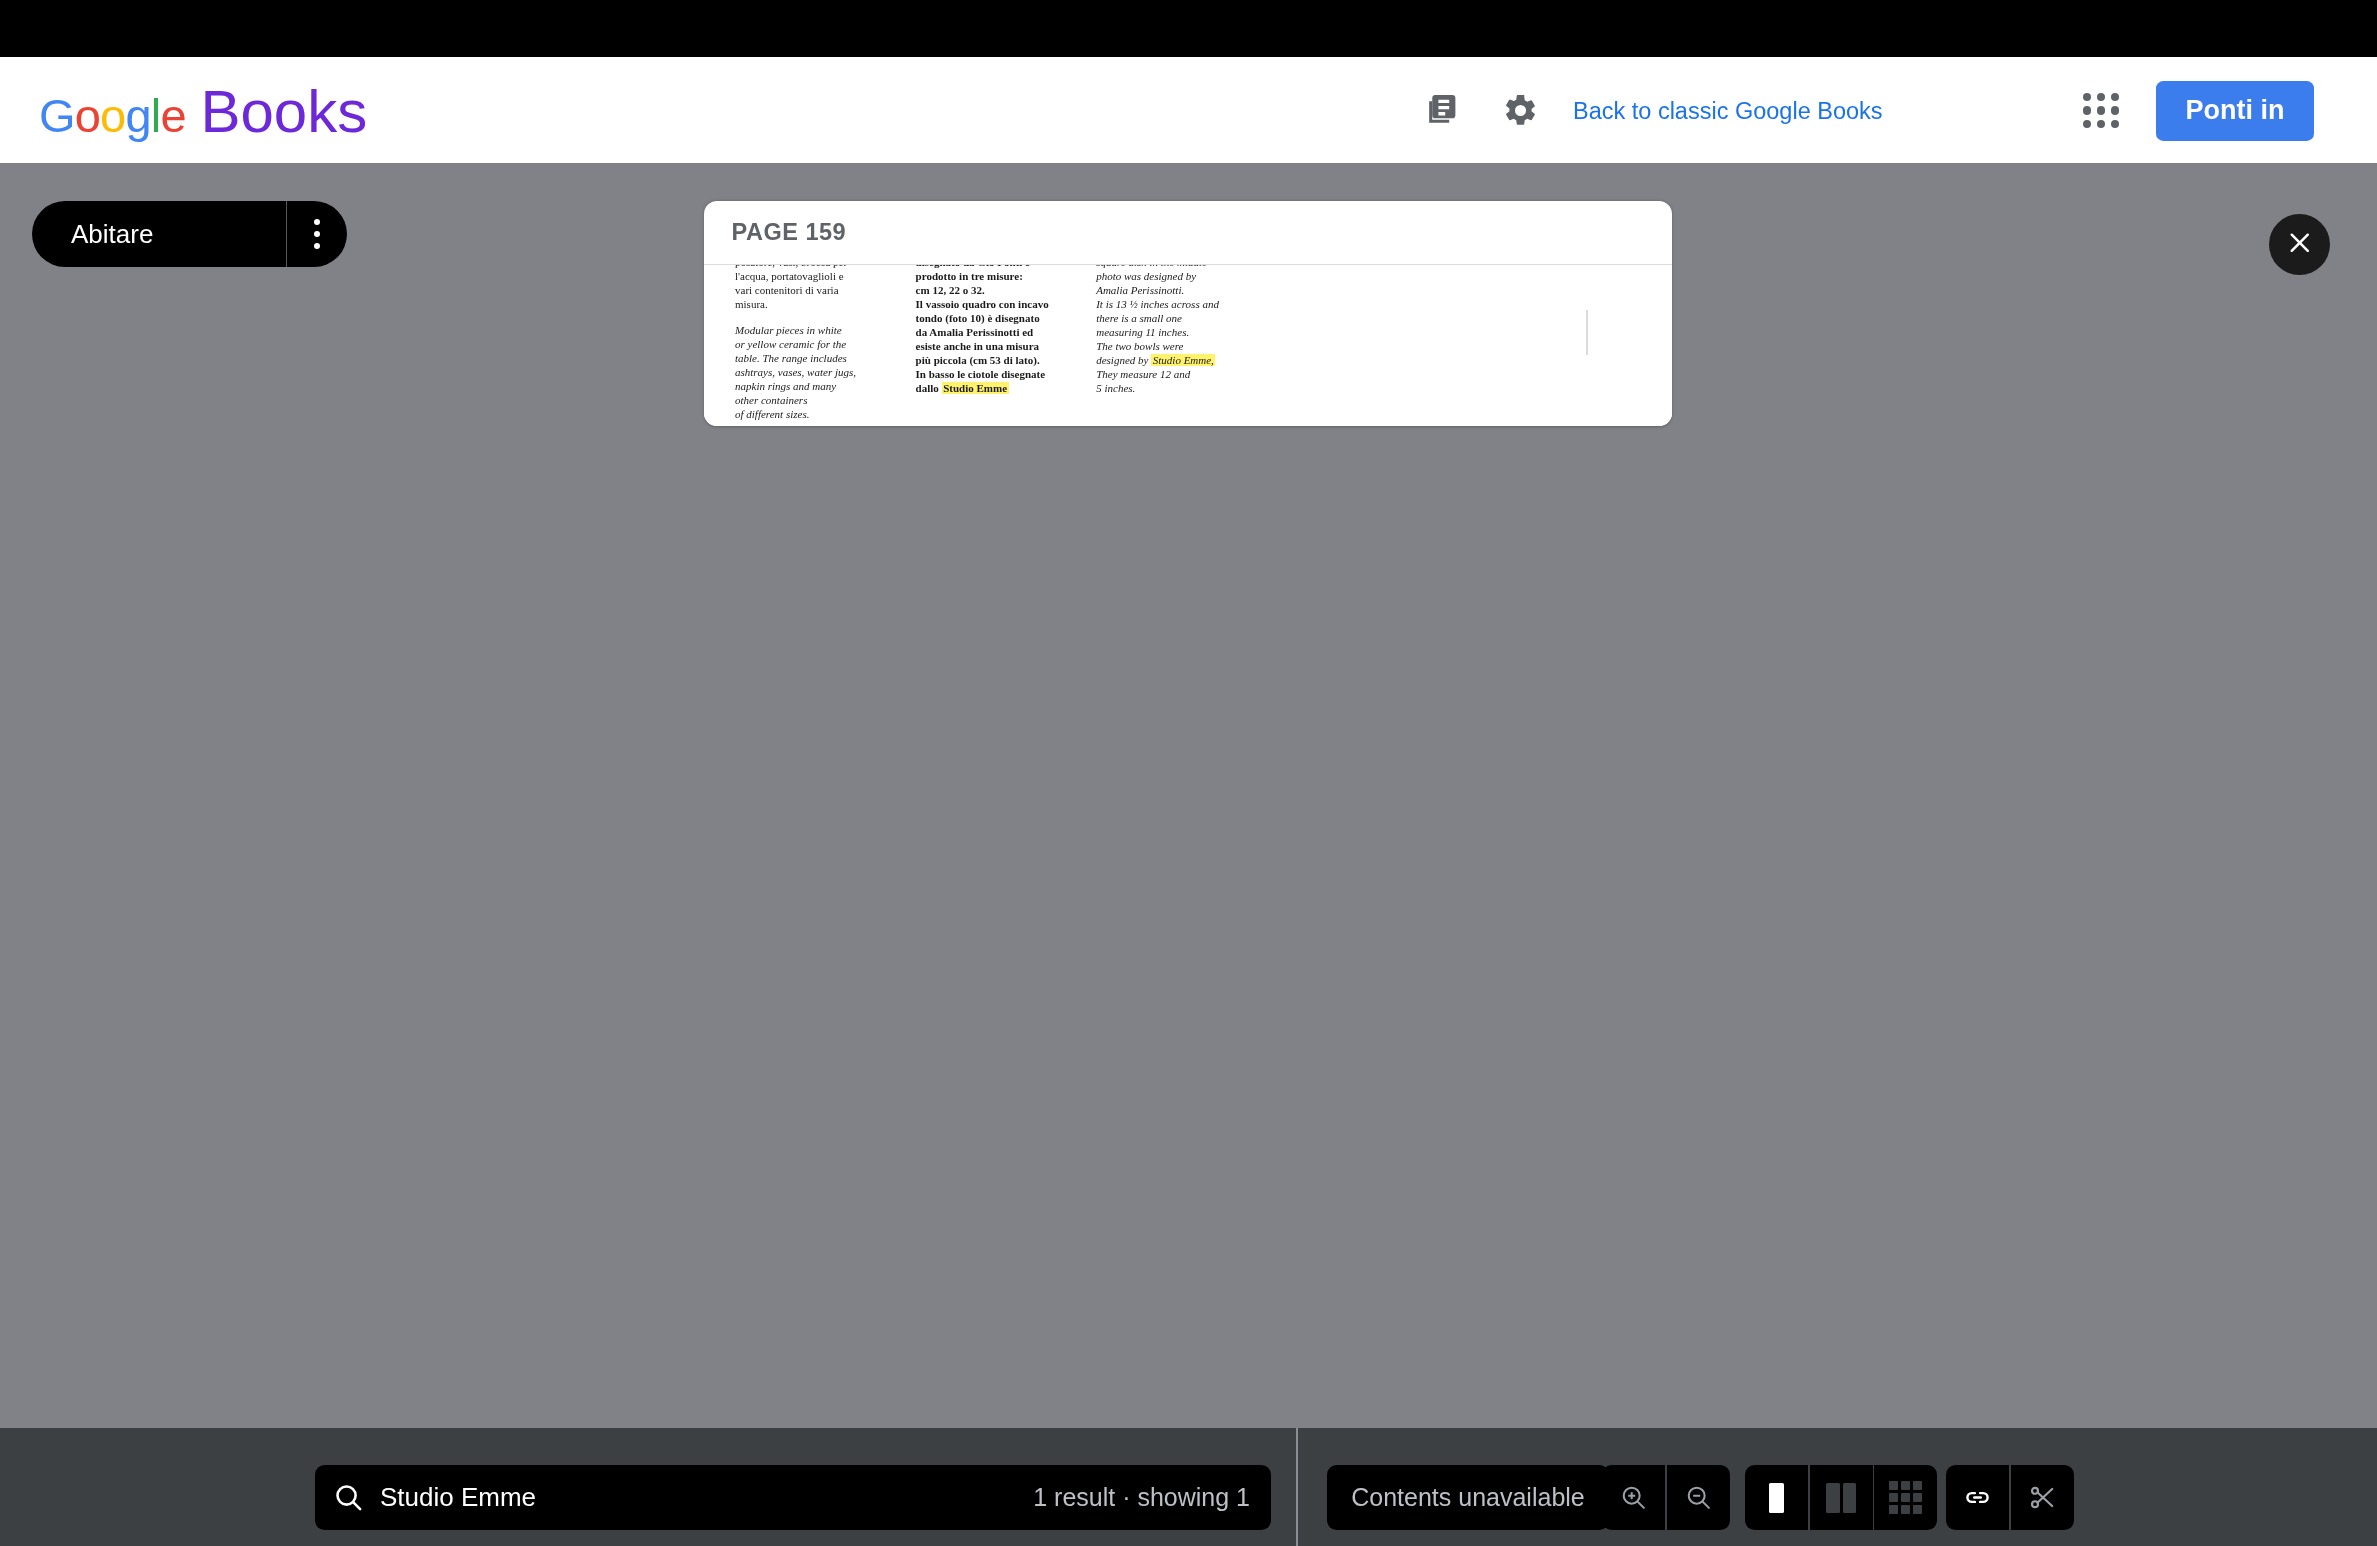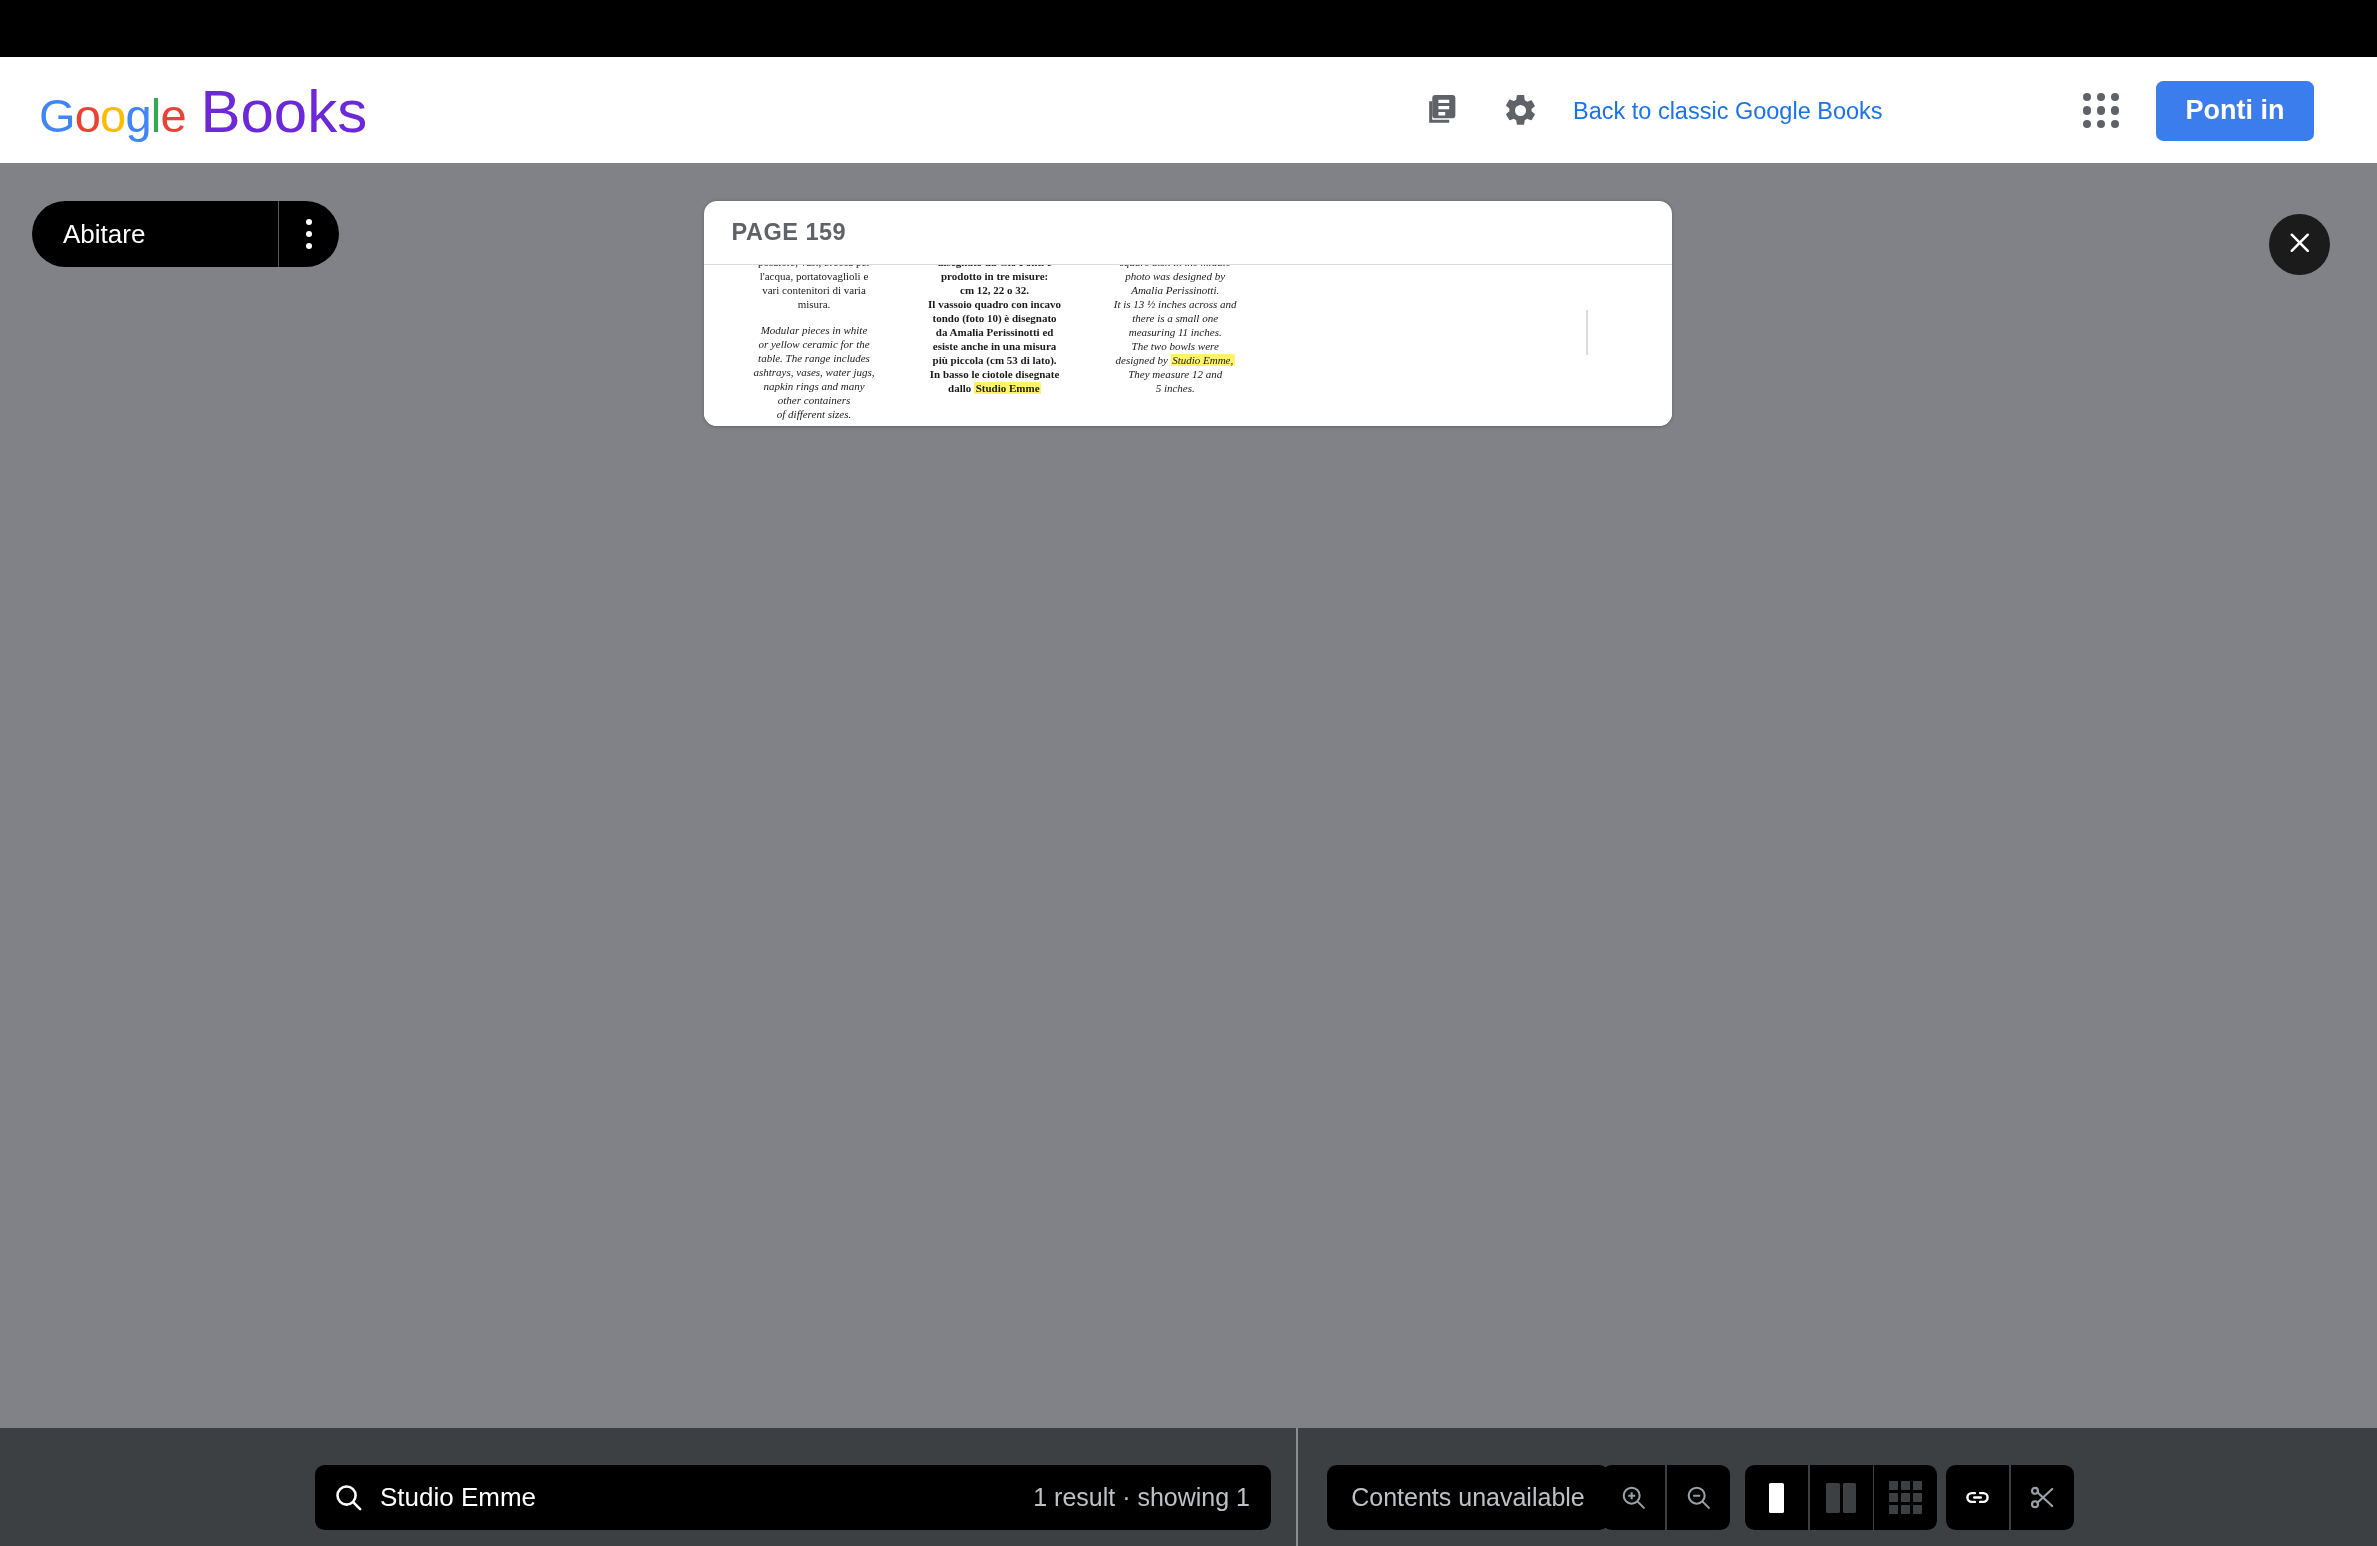--- a/index.html
+++ b/index.html
@@ -104,39 +104,38 @@
 
   
   .title-pill {
     position: absolute; left: 32px; top: 201px;
     height: 66px; background: #000000; border-radius: 33px;
     display: flex; align-items: center;
   }
   .title-pill-label {
     color: #ffffff; font-size: 26px;
     padding-left: 31px; padding-right: 31px;
-    min-width: 246px; white-space: nowrap;
+    min-width: 246px; white-space: nowrap; margin-left: 8px;
   }
   .pill-divider { width: 0.8px; height: 66px; background: #565656; }
   .pill-menu {
     width: 60px; height: 66px;
     display: flex; flex-direction: column;
     align-items: center; justify-content: center; gap: 5.7px;
     cursor: pointer;
   }
   .pill-menu i { width: 6.5px; height: 6.5px; border-radius: 50%; background: #ffffff; display: block; }
 
   
   .snippet-card {
     position: absolute; left: 704px; top: 201px;
     width: 968px; height: 225px;
     background: #ffffff; border-radius: 13px;
     overflow: hidden;
     box-shadow: 0 0.8px 3.2px rgba(0,0,0,0.25);
-    text-align: center;
   }
   .snippet-head {
     height: 64px; border-bottom: 0.8px solid #DADCE0;
     display: flex; align-items: center;
   }
   .snippet-head-label {
     margin-left: 27.5px; font-size: 23.5px; font-weight: 700;
     color: #5F6368; letter-spacing: 0.5px;
   }
   .snippet-body {

